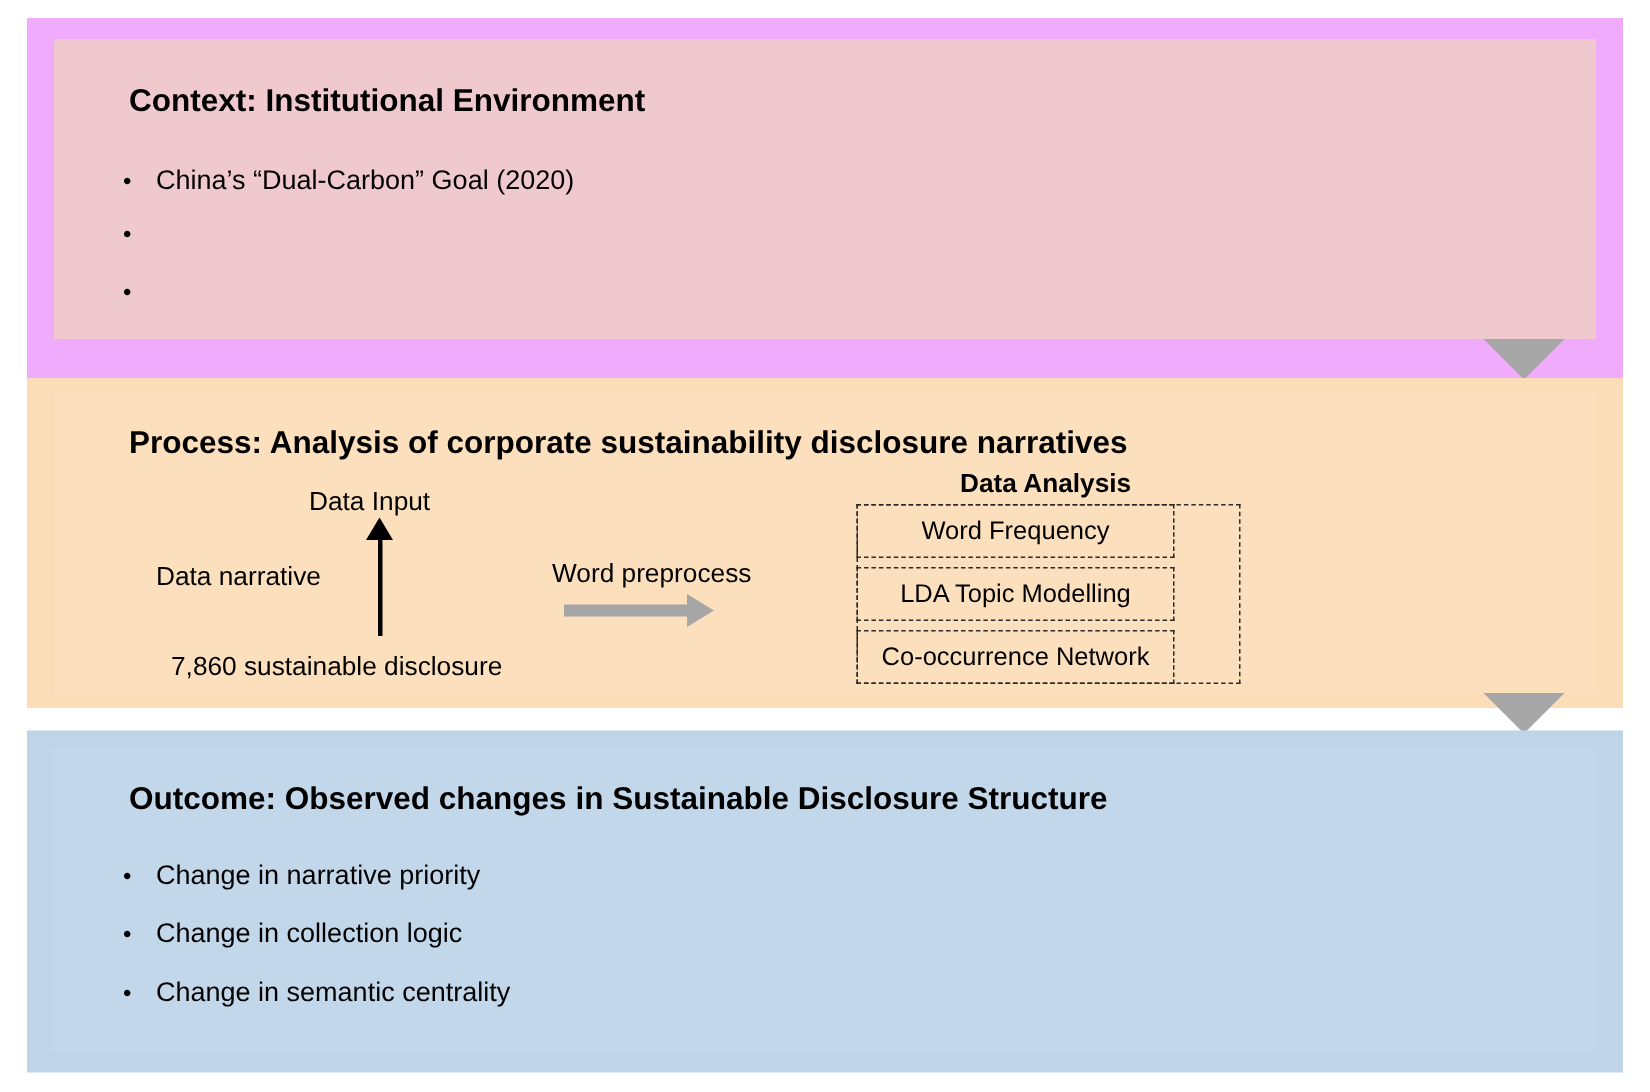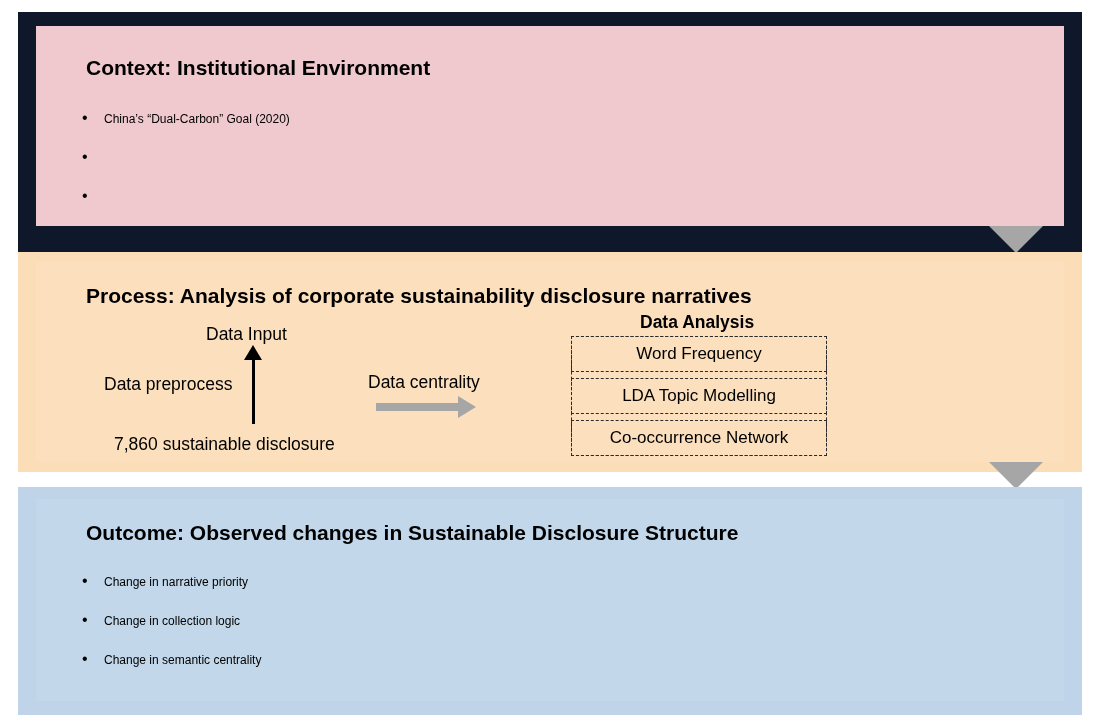--- a/index.html
+++ b/index.html
@@ -28,21 +28,21 @@
     position: absolute;
     box-sizing: border-box;
   }
 
   
   #context-panel {
     left: 18px;
     top: 12px;
     width: 1064px;
     height: 260px;
-    background: #0f172a;
+    background: #f0abfc;
   }
   #context-inner {
     position: absolute;
     left: 18px;
     top: 14px;
     width: 1028px;
     height: 200px;
     background: #efc9cd;
     box-sizing: border-box;
   }
@@ -107,21 +107,21 @@
     align-items: baseline;
     height: 39px;
   }
   .bullet-dot {
     width: 22px;
     font-size: 16px;
     line-height: 1;
     color: #000;
   }
   .bullet-text {
-    font-size: 12px;
+    font-size: 18px;
     color: #000;
     white-space: nowrap;
   }
 
   
   .down-arrow {
     position: absolute;
     width: 0;
     height: 0;
     border-left: 27px solid transparent;
@@ -182,21 +182,21 @@
     height: 0;
     border-top: 11px solid transparent;
     border-bottom: 11px solid transparent;
     border-left: 18px solid #a6a6a6;
   }
 
   
   .analysis-box {
     position: absolute;
     left: 535px;
-    width: 256px;
+    width: 212px;
     height: 36px;
     border: 1.5px dashed #2b2b2b;
     box-sizing: border-box;
     display: flex;
     align-items: center;
     justify-content: center;
     font-size: 17px;
     color: #000;
     white-space: nowrap;
   }
@@ -239,28 +239,28 @@
   </div>
 
   <div class="down-arrow" id="arrow-context-process"></div>
 
   <div class="panel-outer" id="process-panel">
     <div id="process-inner">
       <div class="panel-title" id="process-title">Process: Analysis of corporate sustainability disclosure narratives</div>
 
       <div class="proc-label" id="label-data-input">Data Input</div>
 
-      <div class="proc-label" id="label-data-collection">Data preprocess</div>
+      <div class="proc-label" id="label-data-collection">Data narrative</div>
 
       <div class="proc-label" id="label-disclosure-count">7,860 sustainable disclosure</div>
 
       <div id="up-arrow-line"></div>
       <div id="up-arrow-head"></div>
 
-      <div class="proc-label" id="label-data-preprocess">Data centrality</div>
+      <div class="proc-label" id="label-data-preprocess">Word preprocess</div>
 
       <div id="right-arrow-line"></div>
       <div id="right-arrow-head"></div>
 
       <div class="proc-label" id="label-data-analysis">Data Analysis</div>
 
       <div id="analysis-outline"></div>
 
       <div class="analysis-box" id="analysis-box-0">Word Frequency</div>
       <div class="analysis-box" id="analysis-box-1">LDA Topic Modelling</div>

